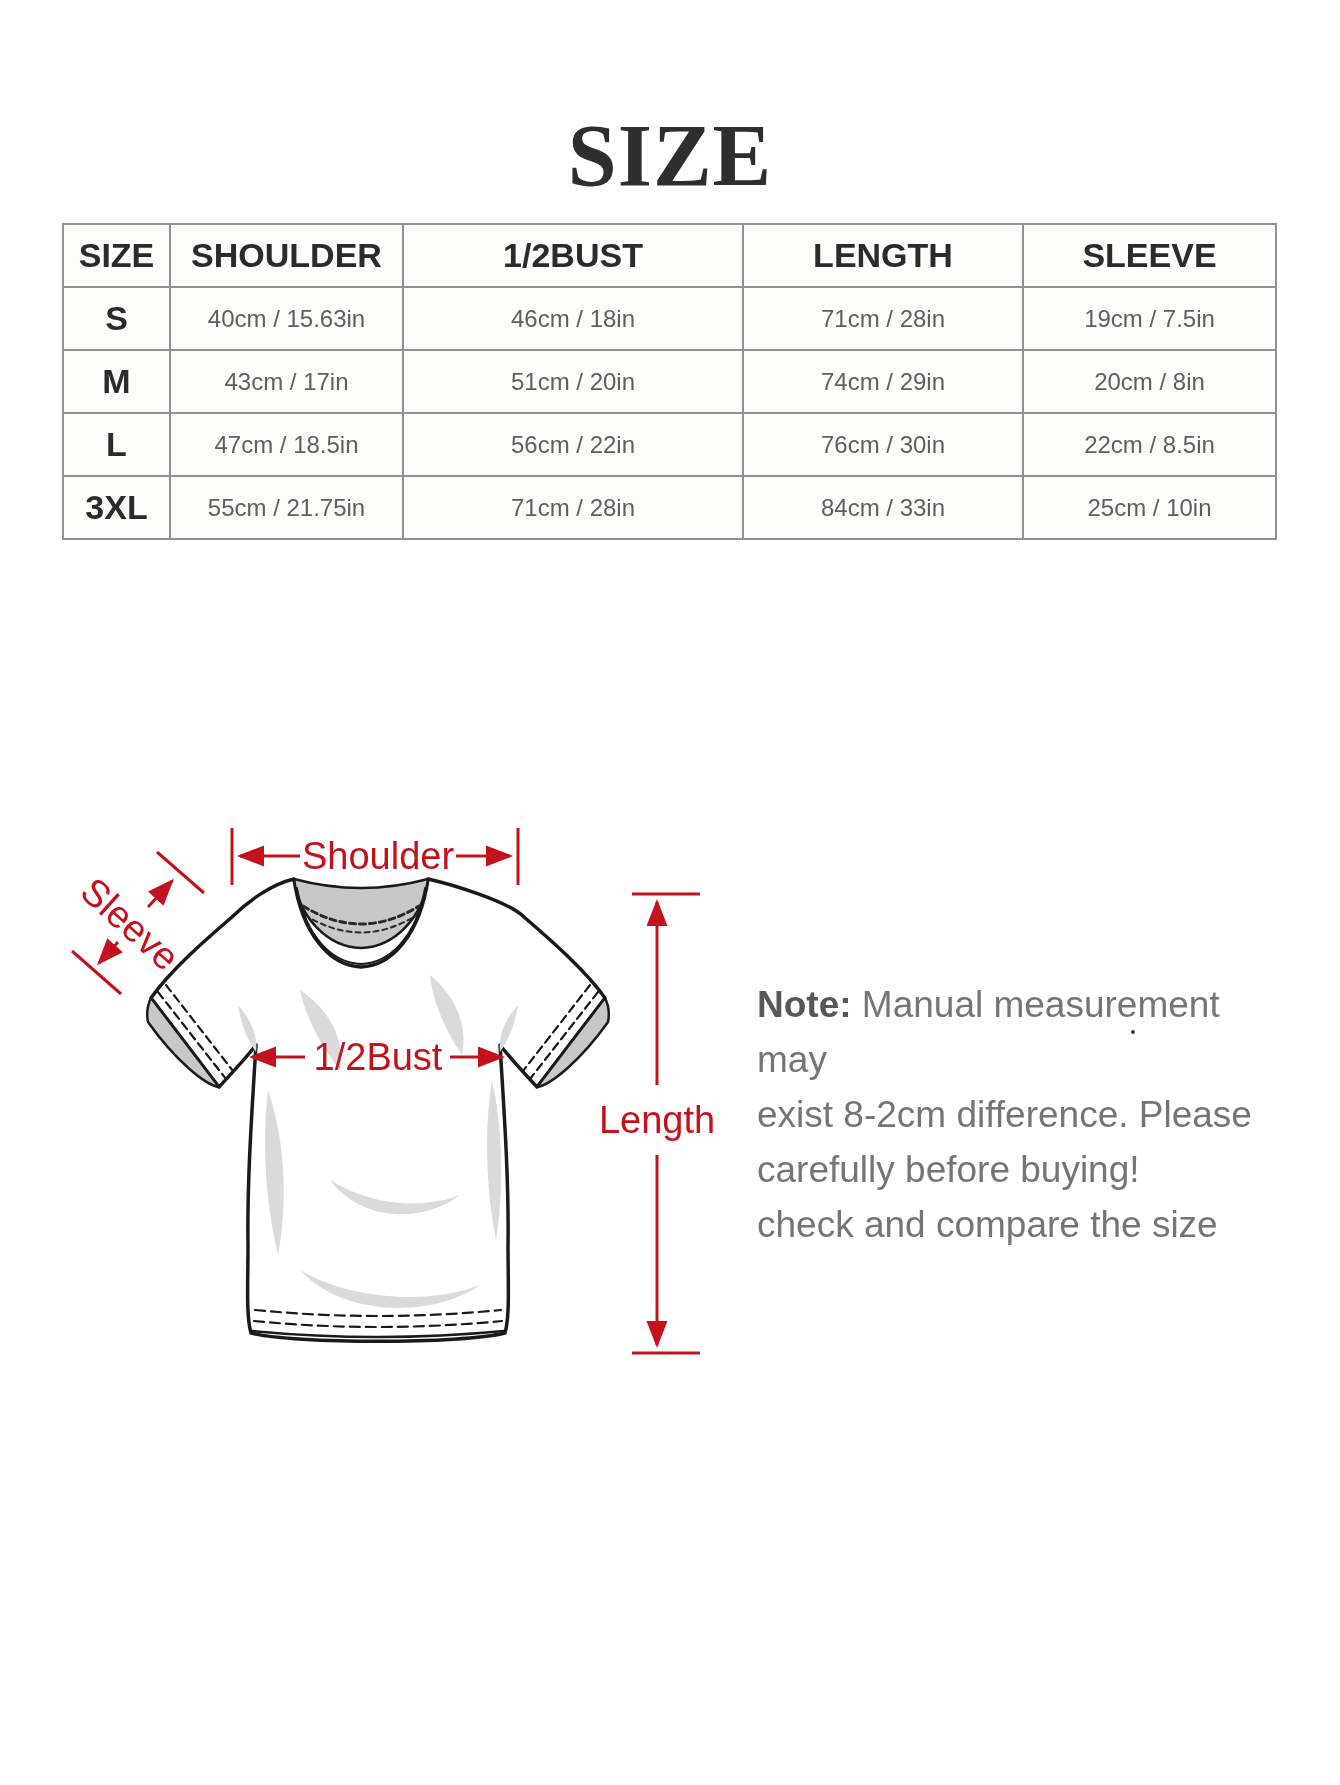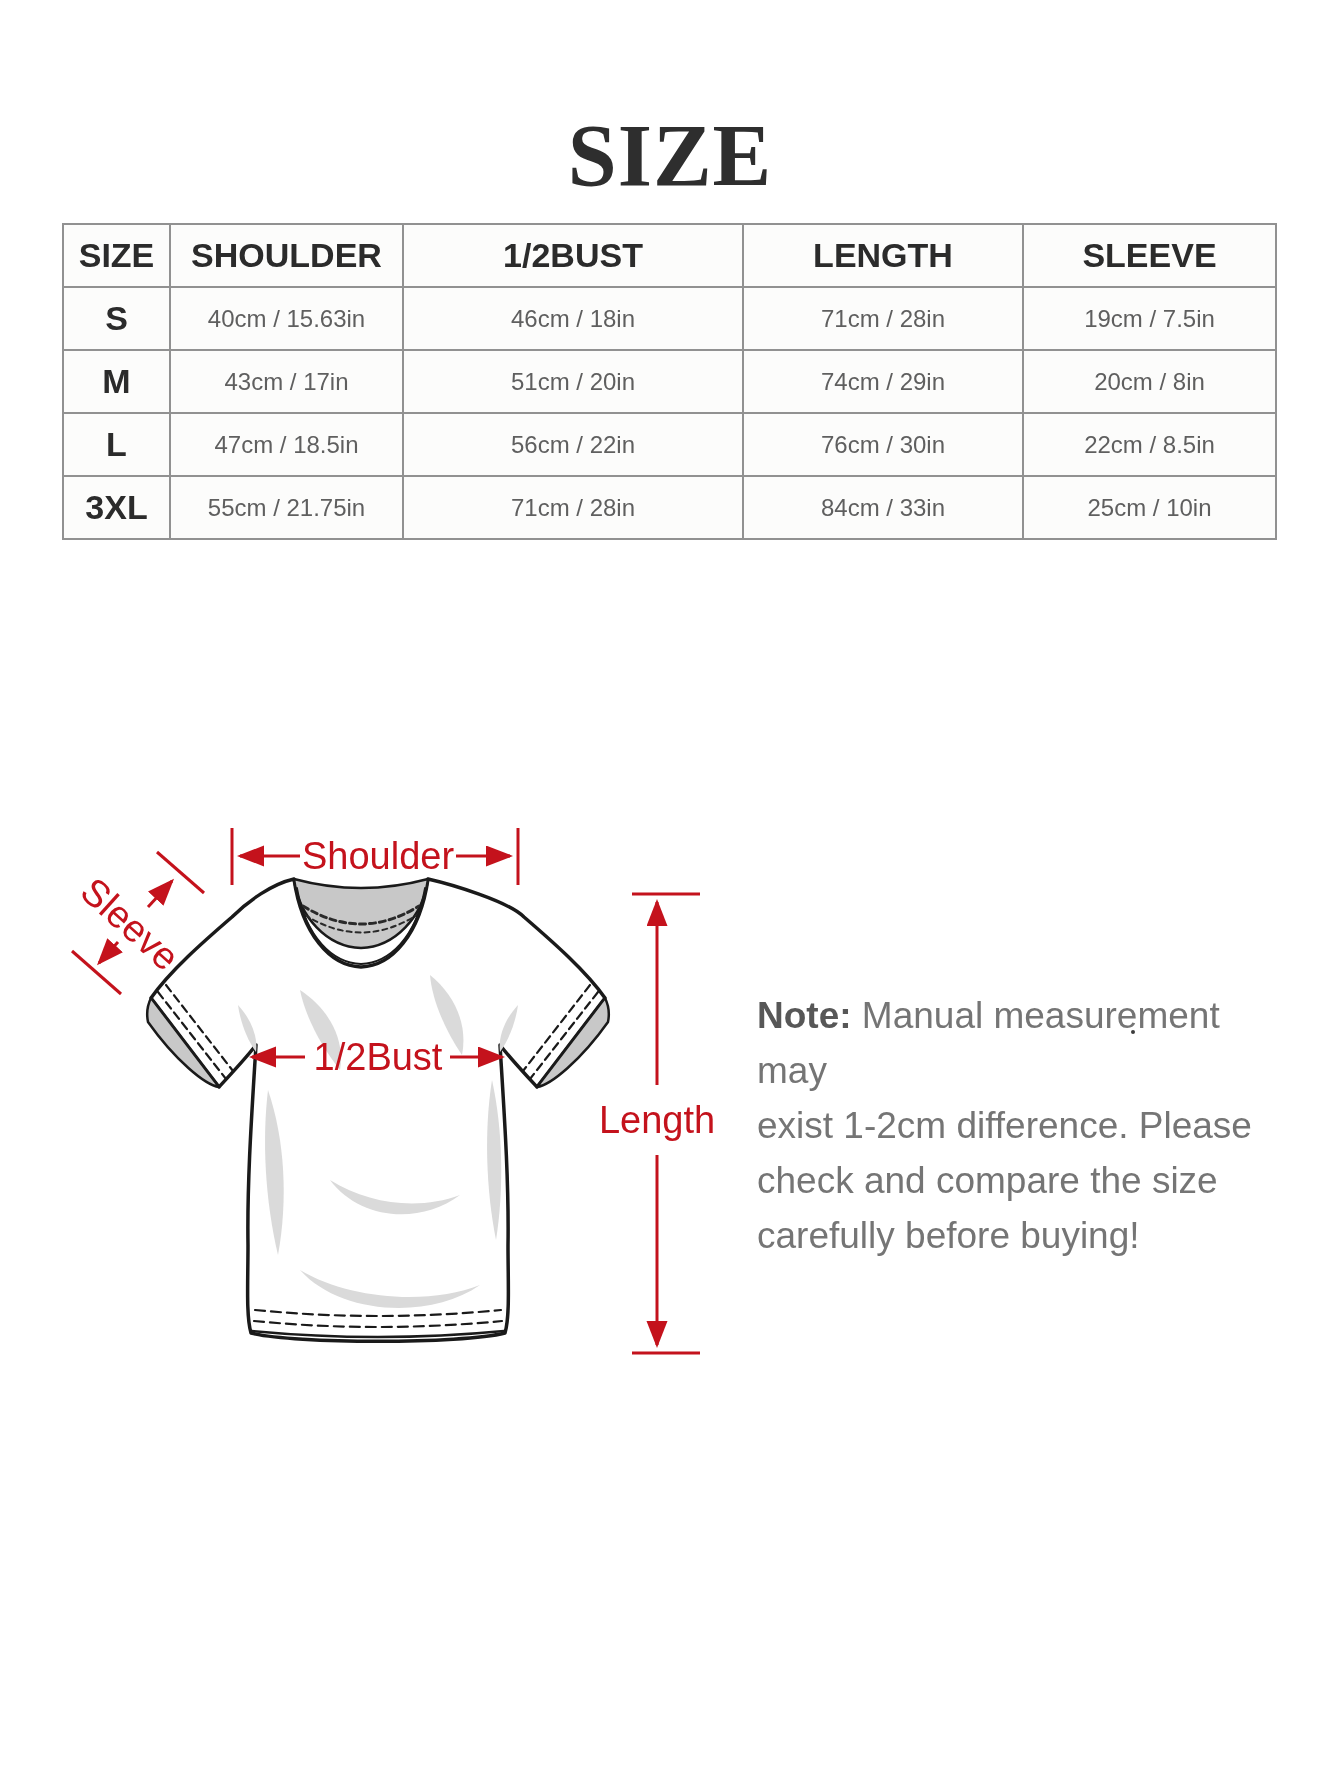--- a/index.html
+++ b/index.html
@@ -31,21 +31,21 @@
   }
   table.size-table td{
     font-size:24px;font-weight:400;color:#5f5f5f;
   }
   table.size-table td.size-col{
     font-size:34px;font-weight:700;color:#2b2b2b;
   }
   .diagram-svg{position:absolute;left:55px;top:770px;width:660px;height:610px;}
   .note-block{
     position:absolute;left:757px;top:977px;width:528px;
-    font-size:37px;line-height:55px;color:#757575;margin-top:11px;
+    font-size:37px;line-height:55px;color:#757575;
   }
   .note-block .note-label{font-weight:700;color:#575757;}
   .ink-speck{
     position:absolute;left:1131px;top:1030px;width:4px;height:4px;
     background:#3c3c3c;border-radius:50%;
   }
 </style>
 </head>
 <body>
 
@@ -186,18 +186,18 @@
   <g fill="#c4121c" stroke="none" font-family="Liberation Sans, DejaVu Sans, sans-serif" font-size="38">
     <text x="378" y="869" text-anchor="middle">Shoulder</text>
     <text x="130" y="937" text-anchor="middle" transform="rotate(42 130 924)">Sleeve</text>
     <text x="378" y="1070" text-anchor="middle">1/2Bust</text>
     <text x="657" y="1133" text-anchor="middle">Length</text>
   </g>
 </svg>
 
 <div class="note-block">
   <div><span class="note-label">Note:</span> <span>Manual measurement may</span></div>
-  <div>exist 1-2cm difference. Please</div>
+  <div>exist 8-2cm difference. Please</div>
+  <div>carefully before buying!</div>
   <div>check and compare the size</div>
-  <div>carefully before buying!</div>
 </div>
 
 <div class="ink-speck"></div>
 
 </body></html>

